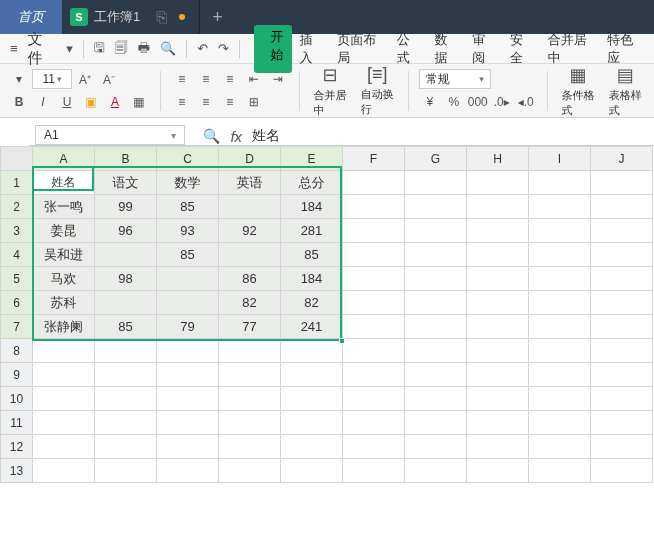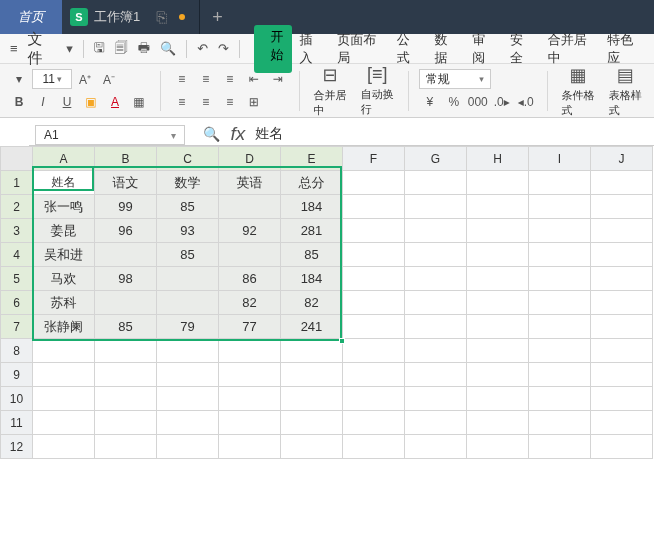--- a/index.html
+++ b/index.html
@@ -29,21 +29,21 @@
 .ribbon .vsep { width: 1px; height: 40px; background: #d8d8d8; margin: 0 4px; }
 .ribbon .bigbtn { display: flex; flex-direction: column; align-items: center; gap: 2px; font-size: 11px; color: #333; padding: 2px 4px; }
 .ribbon .bigbtn .ic { font-size: 18px; color: #555; }
 .ribbon .numfmt { border: 1px solid #ccc; background: #fff; height: 20px; width: 72px; display: flex; align-items: center; padding: 0 6px; font-size: 12px; justify-content: space-between; }
 
 .namebox-row { height: 28px; background: #fff; border-bottom: 1px solid #ccc; display: flex; align-items: flex-end; margin-left: 29px; }
 .namebox { width: 150px; border: 1px solid #ccc; margin: 0 6px; height: 20px; display: flex; align-items: center; padding: 0 8px; font-size: 12px; background: #fff; justify-content: space-between; }
 .namebox .dd { color: #888; font-size: 10px; }
 .fx-area { display: flex; align-items: center; gap: 10px; padding-left: 12px; }
 .fx-area .ic { color: #666; font-size: 14px; }
-.fx-area .fx { font-style: italic; color: #555; font-size: 19px; }
+.fx-area .fx { font-style: italic; color: #555; font-size: 15px; }
 .fx-area .val { font-size: 14px; color: #333; }
 
 .sheet { position: relative; }
 .sheet table { border-collapse: collapse; table-layout: fixed; }
 .sheet td, .sheet th { border: 1px solid #d4d4d4; height: 24px; text-align: center; font-size: 12px; font-weight: normal; }
 .corner { width: 32px; background: #e8e8e8; border-right: 1px solid #bbb; border-bottom: 1px solid #bbb; }
 .colhdr { background: #e2edda; color: #333; font-size: 12px; height: 20px; }
 .colhdr.out { background: #eef0f2; }
 .rowhdr { width: 32px; background: #e2edda; color: #333; font-size: 12px; }
 .rowhdr.out { background: #eef0f2; }
@@ -354,18 +354,31 @@
           <td class="cell"></td>
           <td class="cell"></td>
           <td class="cell"></td>
           <td class="cell"></td>
           <td class="cell"></td>
           <td class="cell"></td>
           <td class="cell"></td>
           <td class="cell"></td>
           <td class="cell"></td>
         </tr>
+        <tr>
+          <th class="rowhdr out">13</th>
+          <td class="cell"></td>
+          <td class="cell"></td>
+          <td class="cell"></td>
+          <td class="cell"></td>
+          <td class="cell"></td>
+          <td class="cell"></td>
+          <td class="cell"></td>
+          <td class="cell"></td>
+          <td class="cell"></td>
+          <td class="cell"></td>
+        </tr>
       </tbody>
     </table>
   <div class="sel-outline" id="selout" style="left: 32px; top: 20px; width: 310px; height: 175px;"></div>
   <div class="active-cell-border" id="activecell" style="left: 32px; top: 20px; width: 62px; height: 25px;"></div>
   <div class="sel-handle" id="selhandle" style="left: 339px; top: 192px;"></div>
 </div>
 
 </body></html>

